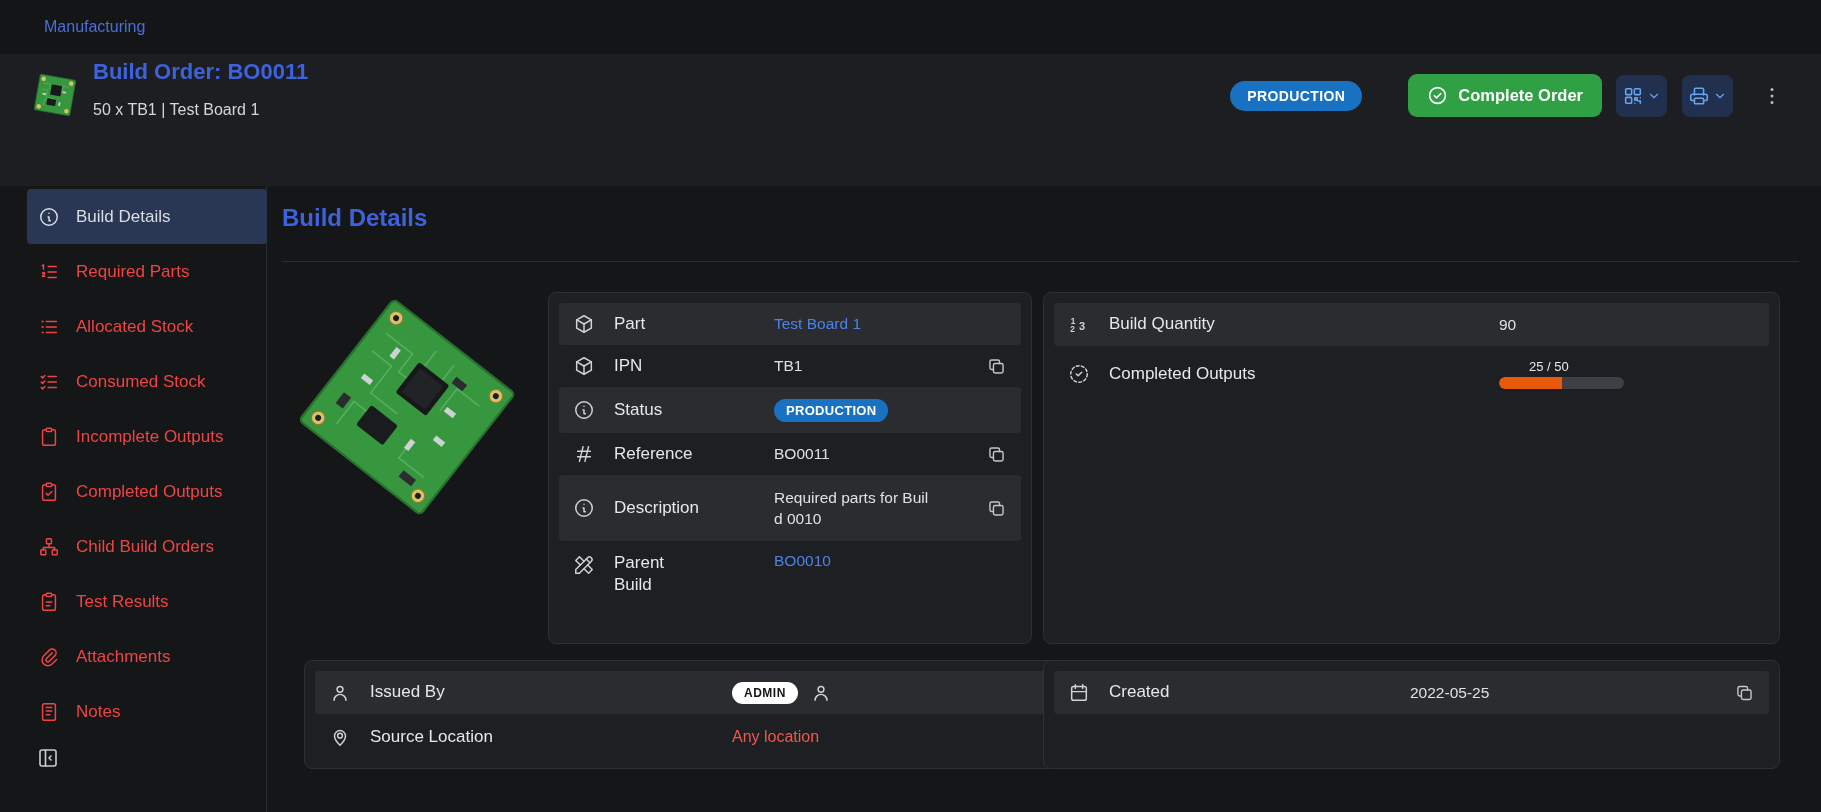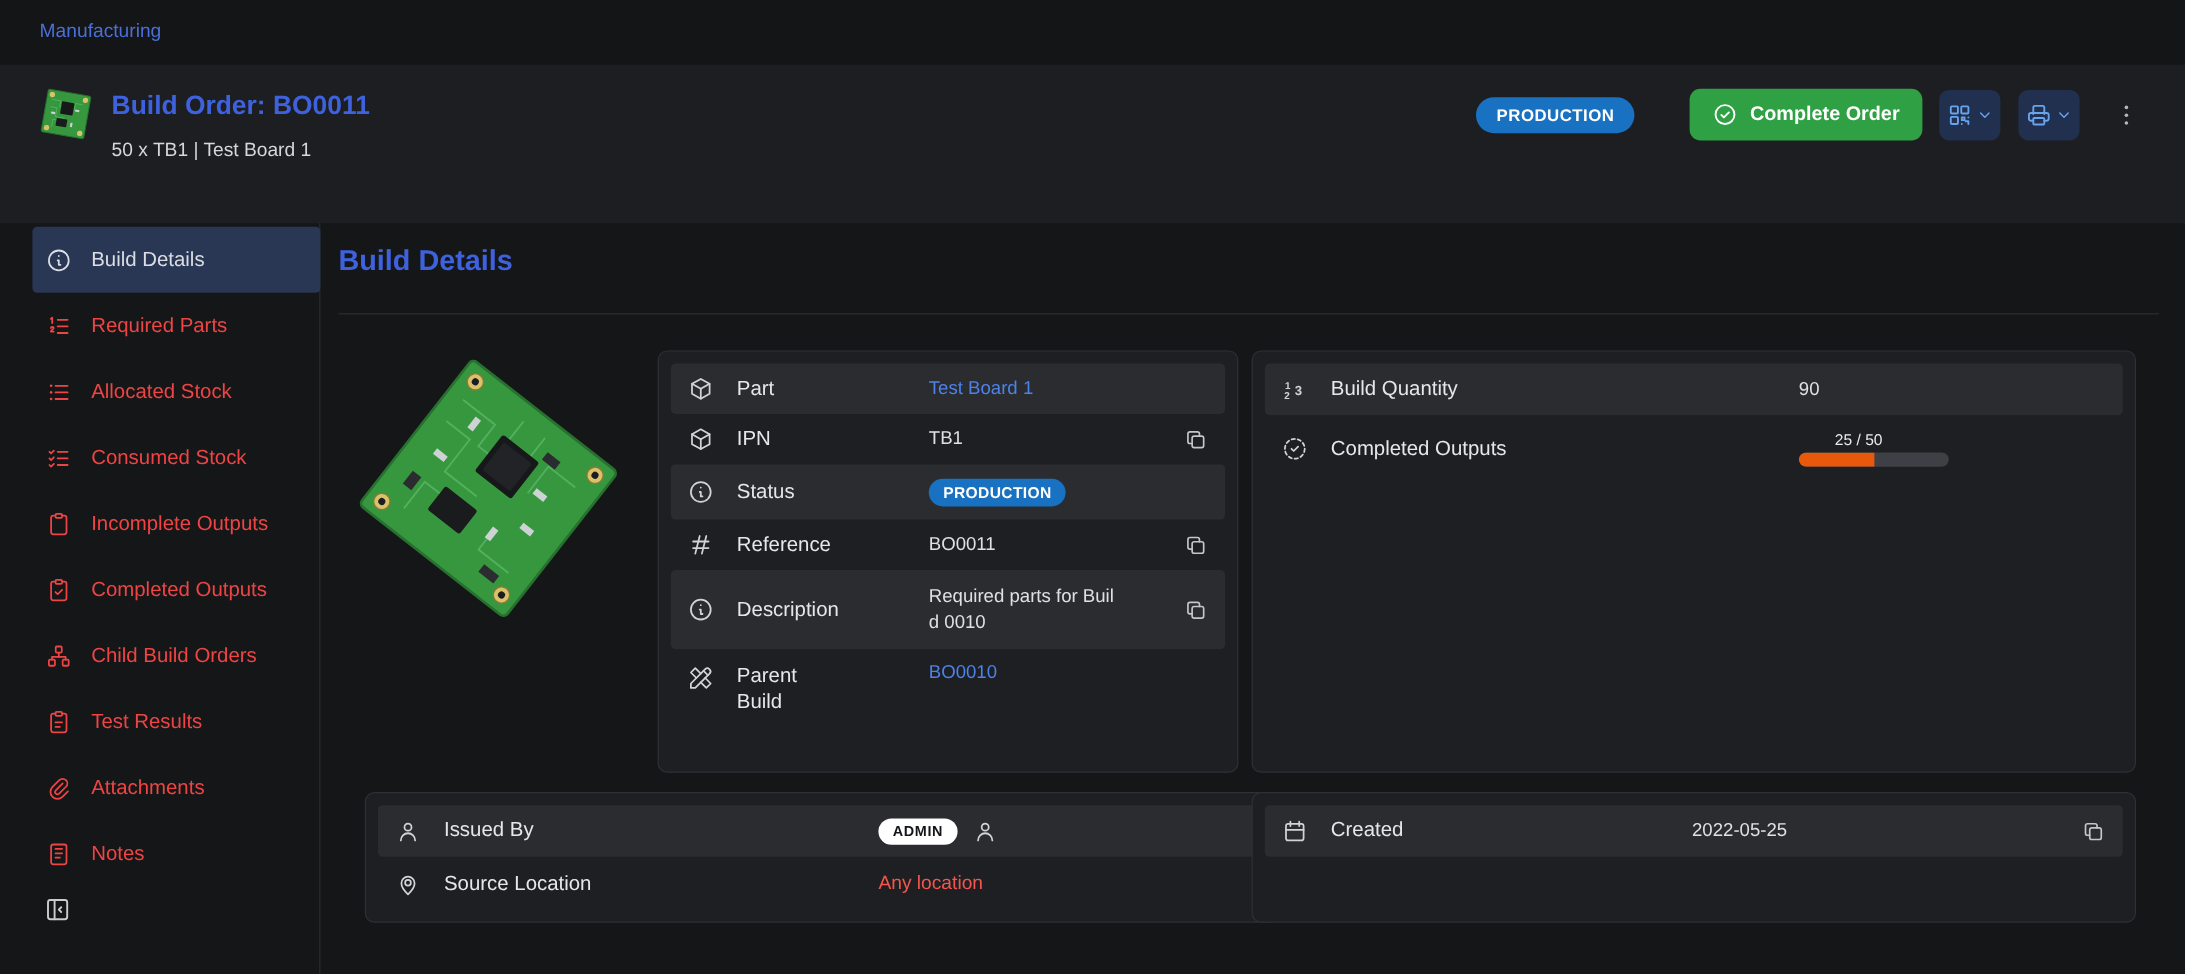--- a/index.html
+++ b/index.html
@@ -9,27 +9,27 @@
     font-family:"Liberation Sans", sans-serif;
     color:#e4e5e7;
     overflow:hidden;
   }
   [data-interactable="true"] { cursor:pointer; }
   svg { display:block; }
 
   .page { position:relative; width:1821px; height:812px; }
 
   
-  .breadcrumb-bar { height:54px; display:flex; align-items:center; padding-left:33px; background:#141517; }
+  .breadcrumb-bar { height:54px; display:flex; align-items:center; padding-left:44px; background:#141517; }
   .breadcrumb-link { color:#4a6fd8; font-size:16px; text-decoration:none; }
 
   
   .header { position:relative; height:132px; background:#1d1e21; }
   .thumb { position:absolute; left:30px; top:16px; width:50px; height:50px; overflow:hidden; border-radius:4px; }
-  .titles { position:absolute; left:93px; top:20px; }
+  .titles { position:absolute; left:93px; top:4px; }
   .page-title { font-size:22px; font-weight:700; color:#3e62dd; line-height:28px; }
   .page-subtitle { margin-top:15px; font-size:16px; color:#d6d7d9; }
   .actions { position:absolute; right:33px; top:20px; height:43px; display:flex; align-items:center; }
   .badge-production { background:#1971c2; color:#fff; font-size:14px; font-weight:700; letter-spacing:.4px; padding:7px 17px; border-radius:17px; margin-right:46px; }
   .btn-complete { display:flex; align-items:center; gap:10px; background:#2fa044; color:#fff; border:none; border-radius:9px; height:43px; padding:0 19px; font-size:16.5px; font-weight:700; font-family:inherit; margin-right:14px; }
   .btn-tool { display:flex; align-items:center; background:#20304e; color:#68a4ee; border:none; border-radius:8px; height:42px; padding:0 6px; gap:3px; margin-right:15px; }
   .dots-btn { background:none; border:none; color:#b6b8bb; padding:4px; margin-left:8px; }
 
   
   .body-row { display:flex; height:626px; }

